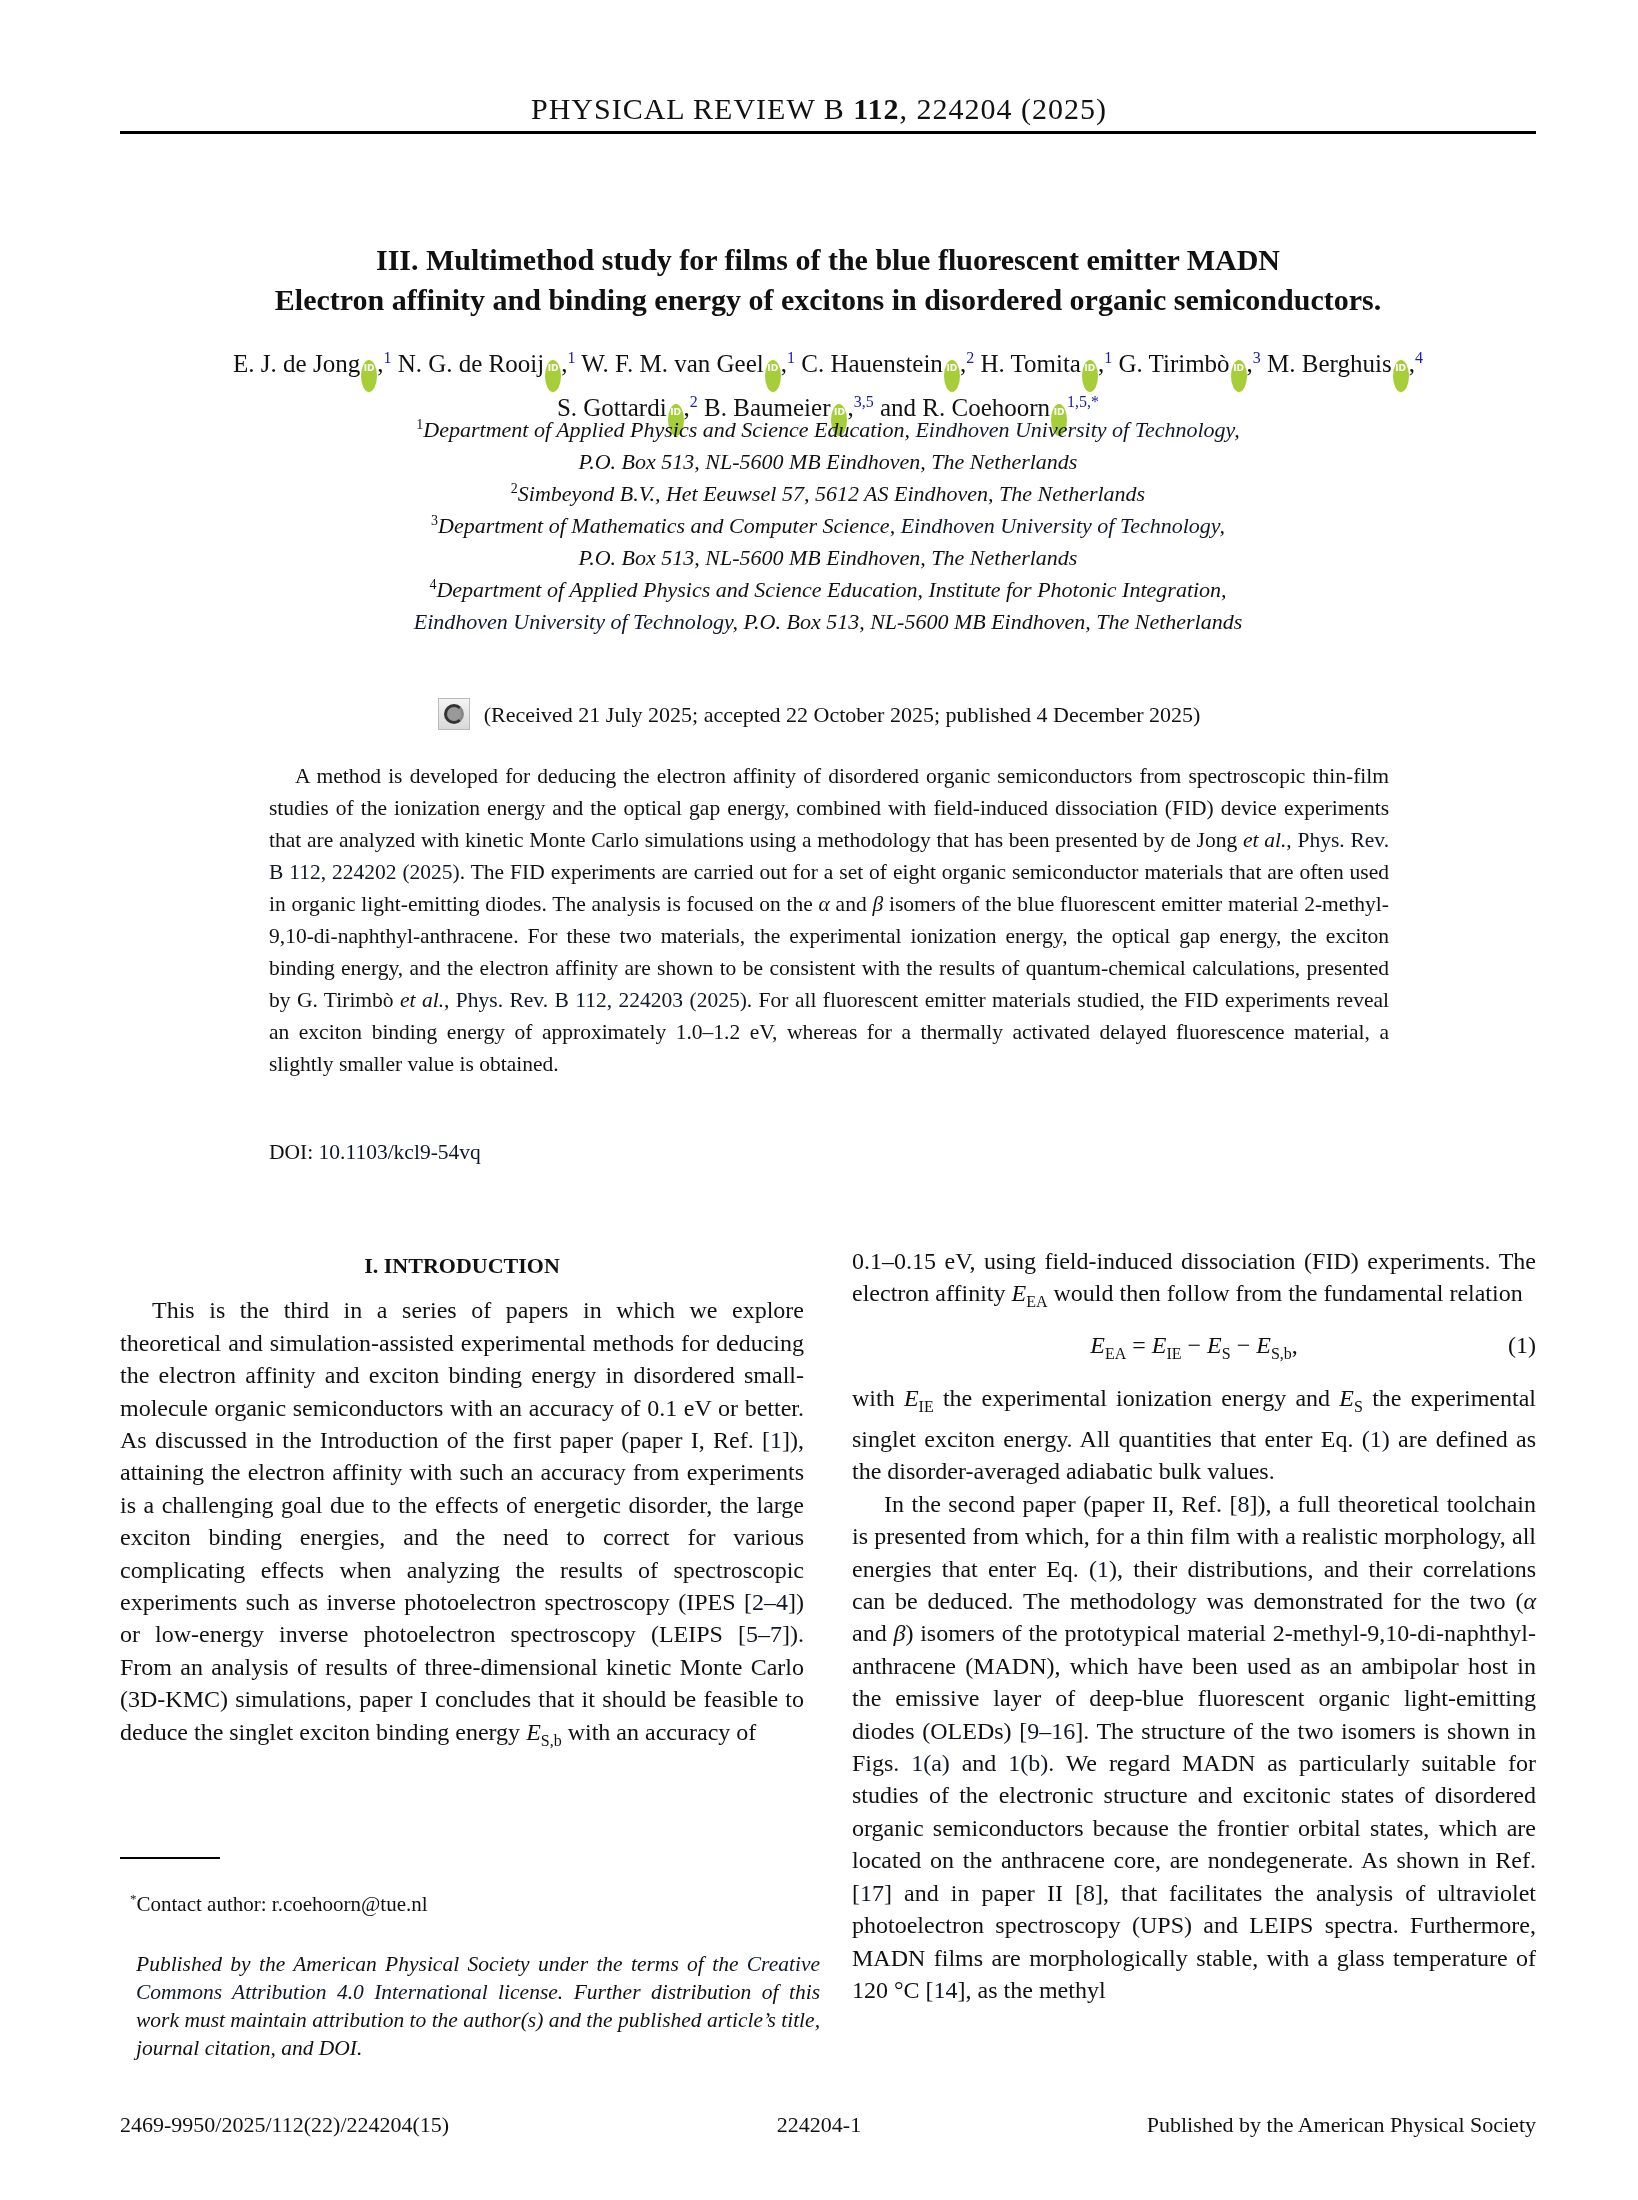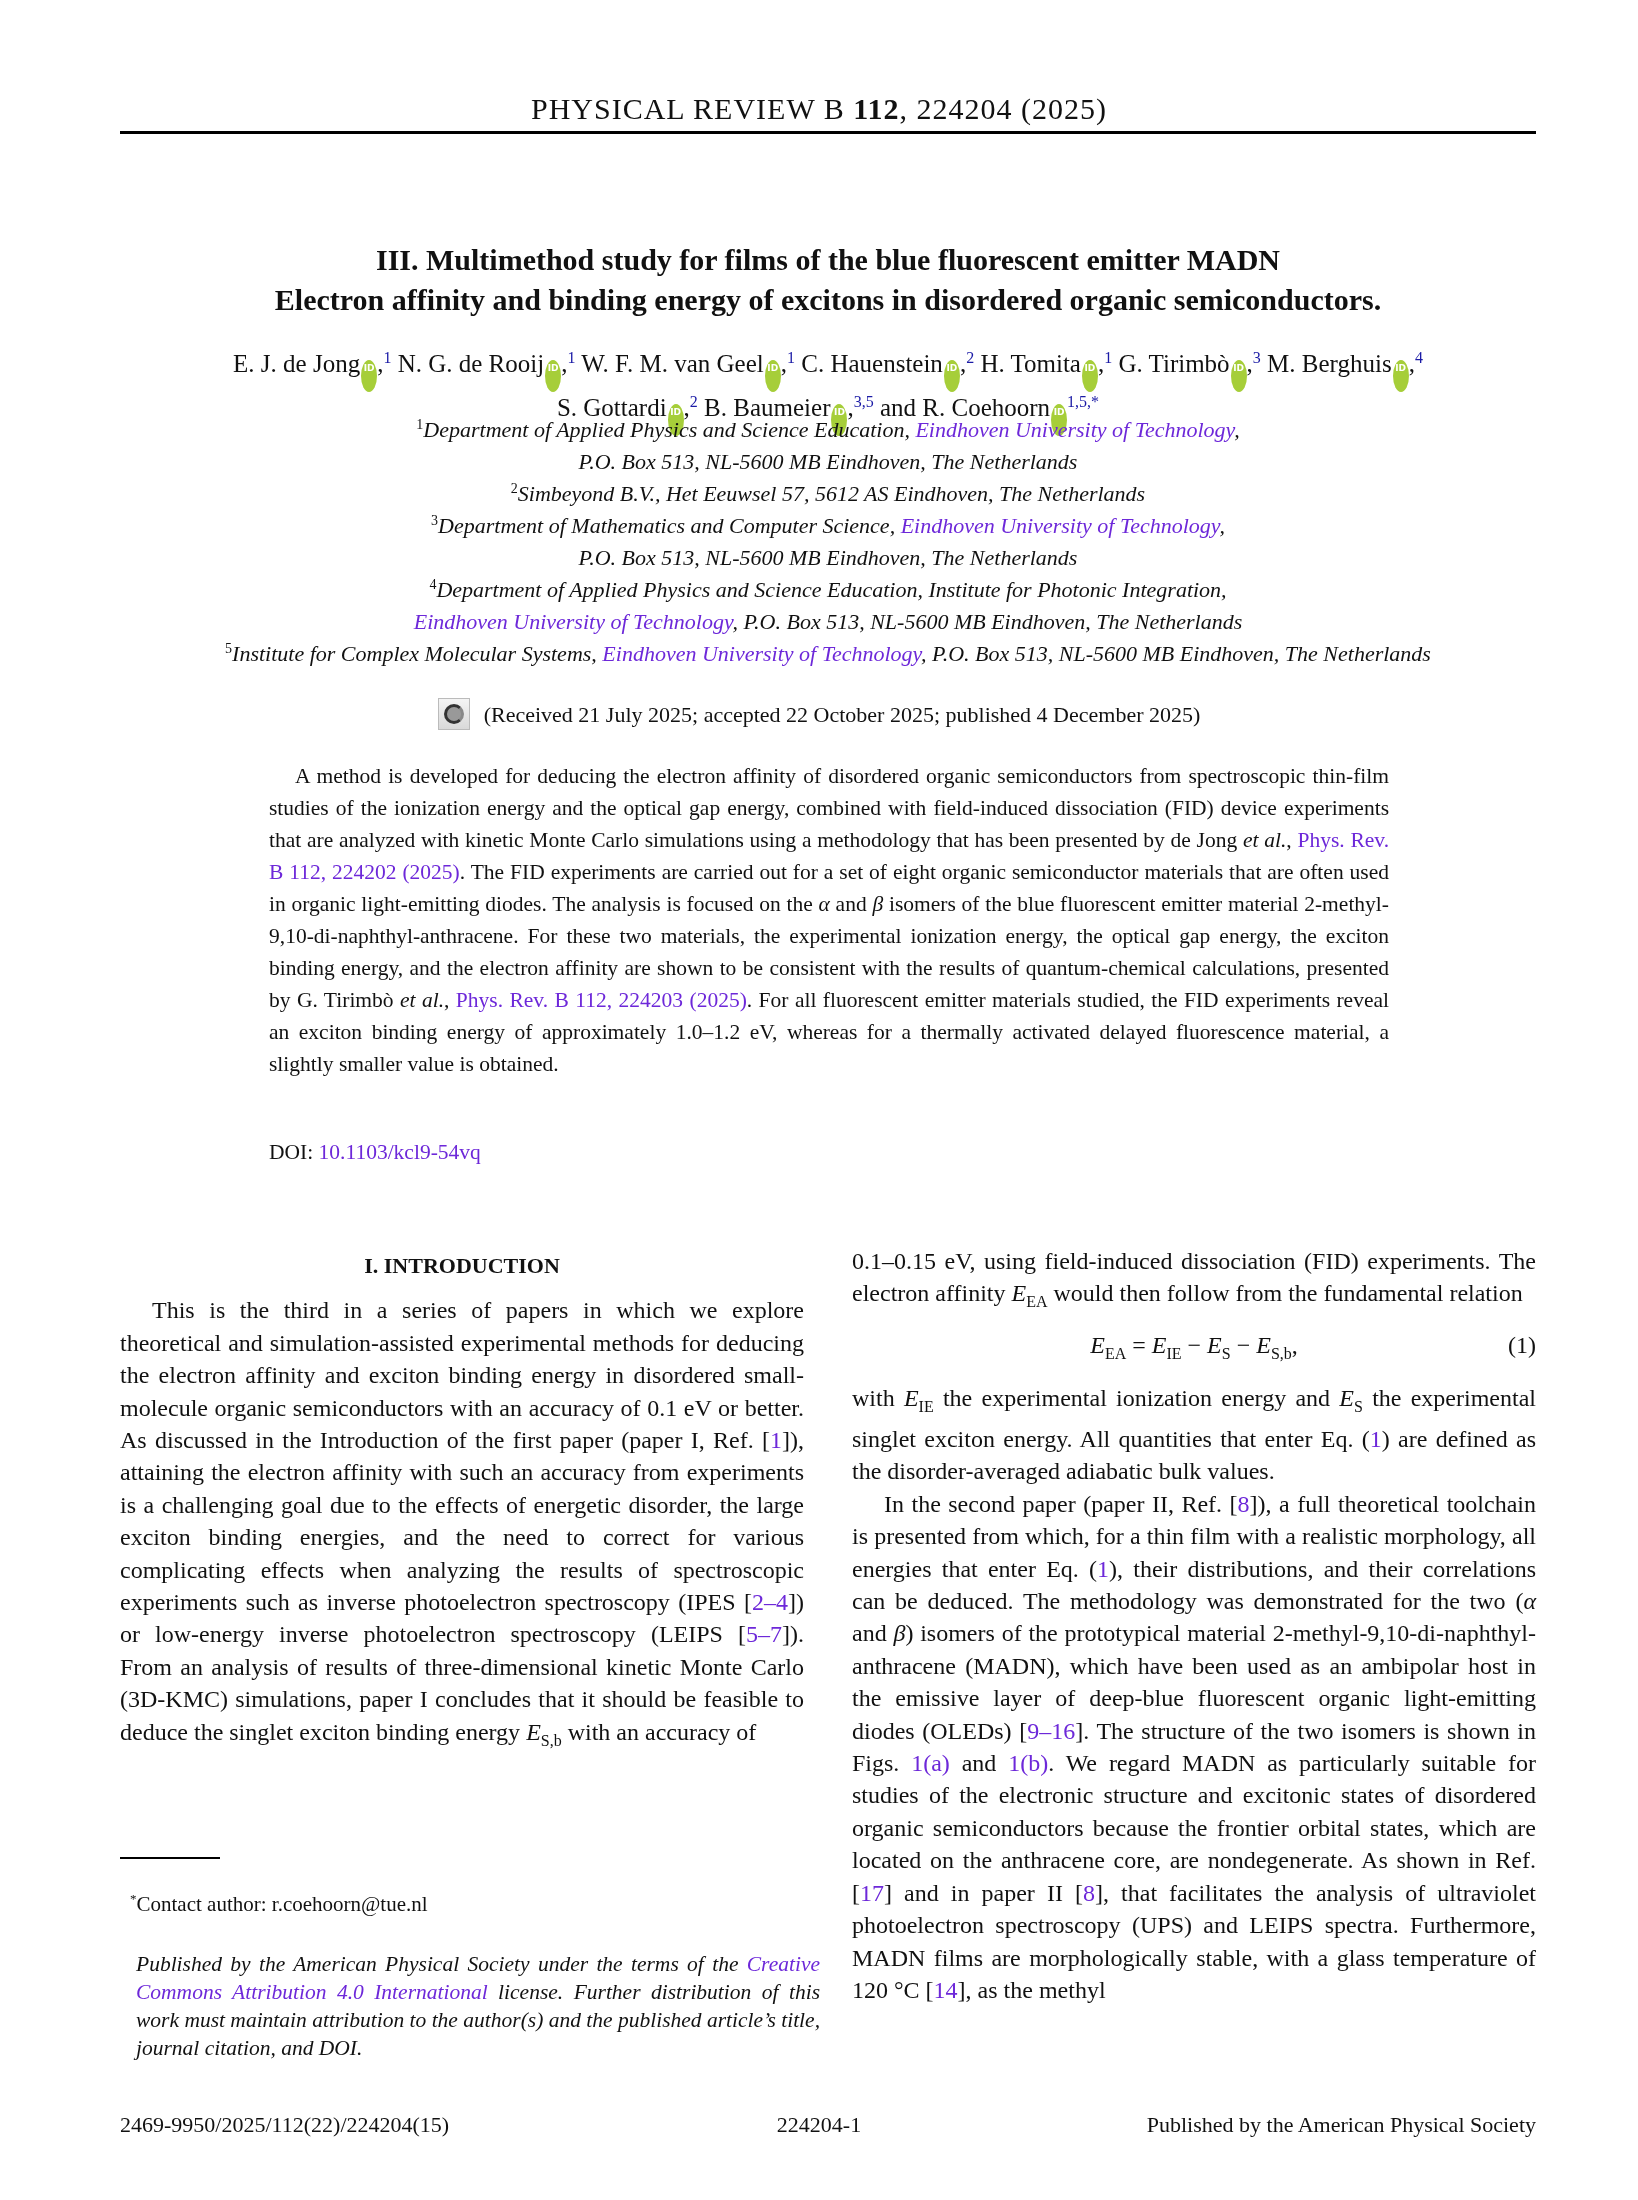--- a/index.html
+++ b/index.html
@@ -1,20 +1,20 @@
 <!DOCTYPE html>
 <html><head>
 <meta charset="utf-8">
 <style>
   html, body { margin: 0; padding: 0; background: #ffffff; }
   body {
     width: 1638px; height: 2200px; position: relative; overflow: hidden;
     font-family: "Liberation Serif", "DejaVu Serif", serif; color: #111;
   }
-  a, .link { color: #6d28d9; text-decoration: none; }
+  a, .link { color: #0f172a; text-decoration: none; }
   .running-head {
     position: absolute; top: 92px; left: 0; width: 1638px; text-align: center;
     font-size: 30px; letter-spacing: 1px;
   }
   .running-head b { font-weight: bold; }
   .head-rule { position: absolute; top: 131px; left: 120px; width: 1416px; height: 3px; background: #000; }
 
   .title {
     position: absolute; top: 240px; left: 120px; width: 1416px; text-align: center;
     font-size: 30px; font-weight: bold; line-height: 40px;
@@ -112,21 +112,20 @@
 </div>
 
 <div class="affils">
   <div><sup>1</sup><span>Department of Applied Physics and Science Education, </span><a>Eindhoven University of Technology</a><span>,</span></div>
   <div>P.O. Box 513, NL-5600 MB Eindhoven, The Netherlands</div>
   <div><sup>2</sup><span>Simbeyond B.V., Het Eeuwsel 57, 5612 AS Eindhoven, The Netherlands</span></div>
   <div><sup>3</sup><span>Department of Mathematics and Computer Science, </span><a>Eindhoven University of Technology</a><span>,</span></div>
   <div>P.O. Box 513, NL-5600 MB Eindhoven, The Netherlands</div>
   <div><sup>4</sup><span>Department of Applied Physics and Science Education, Institute for Photonic Integration,</span></div>
   <div><a>Eindhoven University of Technology</a><span>, P.O. Box 513, NL-5600 MB Eindhoven, The Netherlands</span></div>
-  <div><sup>5</sup><span>Institute for Complex Molecular Systems, </span><a>Eindhoven University of Technology</a><span>, P.O. Box 513, NL-5600 MB Eindhoven, The Netherlands</span></div>
 </div>
 
 <div class="received">
   <span class="cfu-icon"></span><span>(Received 21 July 2025; accepted 22 October 2025; published 4 December 2025)</span>
 </div>
 
 <div class="abstract"><span>A method is developed for deducing the electron affinity of disordered organic semiconductors from spectroscopic thin-film studies of the ionization energy and the optical gap energy, combined with field-induced dissociation (FID) device experiments that are analyzed with kinetic Monte Carlo simulations using a methodology that has been presented by de Jong </span><i>et al.</i><span>, </span><a>Phys. Rev. B 112, 224202 (2025)</a><span>. The FID experiments are carried out for a set of eight organic semiconductor materials that are often used in organic light-emitting diodes. The analysis is focused on the </span><i>α</i><span> and </span><i>β</i><span> isomers of the blue fluorescent emitter material 2-methyl-9,10-di-naphthyl-anthracene. For these two materials, the experimental ionization energy, the optical gap energy, the exciton binding energy, and the electron affinity are shown to be consistent with the results of quantum-chemical calculations, presented by G. Tirimbò </span><i>et al.</i><span>, </span><a>Phys. Rev. B 112, 224203 (2025)</a><span>. For all fluorescent emitter materials studied, the FID experiments reveal an exciton binding energy of approximately 1.0–1.2 eV, whereas for a thermally activated delayed fluorescence material, a slightly smaller value is obtained.</span></div>
 
 <div class="doi"><span>DOI: </span><a>10.1103/kcl9-54vq</a></div>
 

